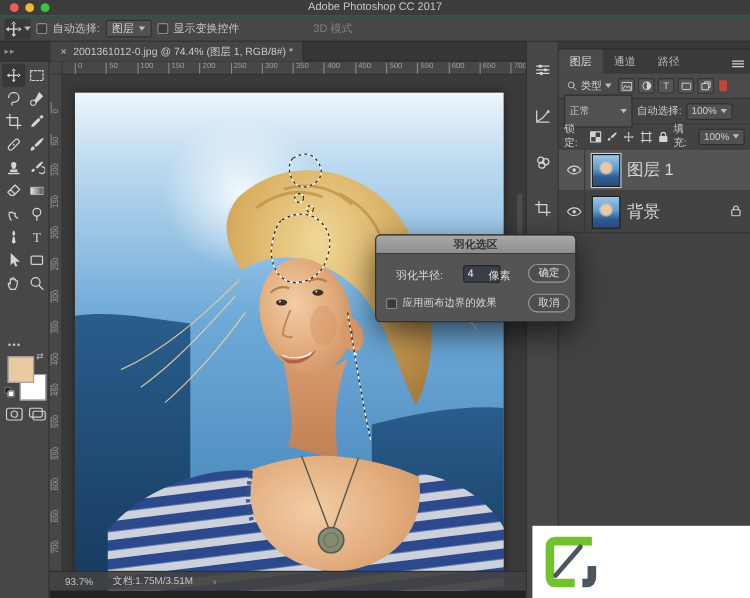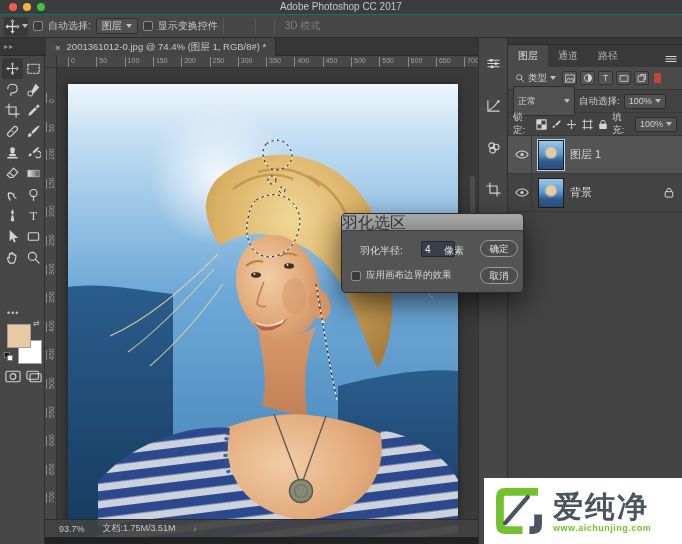--- a/index.html
+++ b/index.html
@@ -84,33 +84,33 @@
   .lockico { width:13px; height:13px; display:inline-flex; align-items:center; justify-content:center; }
   #layers-list { position:absolute; left:0; top:98px; width:174px; }
   .layer-row { position:relative; height:38px; display:flex; align-items:center; gap:6px; border-bottom:1px solid #383838; padding-left:4px; }
   .layer-row.sel { background:#545454; }
   .eye-box { width:20px; height:100%; display:flex; align-items:center; justify-content:center; border-right:1px solid #383838; }
   .thumb { width:26px; height:30px; border:1px solid #1d1d1d;
      background:
        radial-gradient(circle at 50% 42%, #e9c9a2 0 22%, rgba(233,201,162,0) 34%),
        linear-gradient(180deg,#9cc6e8 0%, #5d9bd0 45%, #2e5c90 72%, #2b4a80 100%); }
   .layer-row.sel .thumb { outline:1.5px solid #bcd3e8; }
-  .layer-name { font-size:11px; color:#d8d8d8; }
+  .layer-name { font-size:15px; color:#d8d8d8; }
   .layer-lock { position:absolute; right:8px; }
 
   
   #watermark { left:484px; top:478px; width:198px; height:66px; background:#ffffff; display:flex; align-items:center; gap:8px; padding-left:9px; }
   #wm-logo { width:52px; height:52px; }
   #wm-text-col { display:flex; flex-direction:column; }
   #wm-title { font-size:30px; font-weight:bold; color:#4b5560; letter-spacing:2px; line-height:1.1; }
   #wm-url { font-size:9px; font-weight:bold; color:#74c12e; letter-spacing:.5px; }
 
   
   #dialog { left:341px; top:213px; width:183px; height:80px; background:#545454; border:1px solid #2a2a2a; border-radius:5px; box-shadow:0 10px 28px rgba(0,0,0,.6); z-index:50; }
-  #dlg-title { height:17px; background:linear-gradient(#a8a8a8,#8f8f8f); border-radius:4px 4px 0 0; text-align:left; font-size:16px; color:#333; line-height:17px; border-bottom:1px solid #3a3a3a; }
+  #dlg-title { height:17px; background:linear-gradient(#a8a8a8,#8f8f8f); border-radius:4px 4px 0 0; text-align:center; font-size:10px; color:#333; line-height:17px; border-bottom:1px solid #3a3a3a;font-weight:bold; }
   #dlg-body { position:relative; height:62px; font-size:10px; color:#dcdcdc; }
   #radius-label { position:absolute; left:18px; top:13px; }
   #feather-input { position:absolute; left:79px; top:10px; width:34px; height:16px; background:#3a3e48; border:1px solid #23262c; border-radius:2px; color:#eee; font-size:10px; padding:0 3px; font-family:"Liberation Sans",sans-serif; }
   #unit-label { position:absolute; left:102px; top:13px; }
   #dlg-check { position:absolute; left:9px; top:38px; display:flex; align-items:center; gap:5px; font-size:9.5px; color:#d5d5d5; }
   .dlg-btn { position:absolute; left:138px; width:38px; height:17px; border:1px solid #9a9a9a; border-radius:9px; background:#4d4d4d; color:#e3e3e3; font-size:9.5px; text-align:center; line-height:15px; }
   #btn-ok { top:9px; }
   #btn-cancel { top:36px; }
 
   svg .st { stroke:#d4d4d4; fill:none; stroke-width:1.2; stroke-linecap:round; stroke-linejoin:round; }
@@ -689,24 +689,20 @@
     </div>
   </div>
 </div>
 
 <div id="watermark" class="abs">
   <svg id="wm-logo" viewBox="0 0 60 60">
     <path d="M52 8 H14 Q8 8 8 14 V46 Q8 52 14 52 H34" fill="none" stroke="#74c12e" stroke-width="9"></path>
     <path d="M52 34 V46 Q52 52 46 52 H42" fill="none" stroke="#4b5560" stroke-width="9"></path>
     <path d="M14 44 L40 14" stroke="#4b5560" stroke-width="5" stroke-linecap="round"></path>
   </svg>
-  <div id="wm-text-col">
-    <span id="wm-title">爱纯净</span>
-    <span id="wm-url">www.aichunjing.com</span>
-  </div>
 </div>
 
 <div id="dialog" class="abs">
   <div id="dlg-title">羽化选区</div>
   <div id="dlg-body">
     <span id="radius-label">羽化半径:</span>
     <input id="feather-input" value="4" style="">
     <span id="unit-label">像素</span>
     <span id="dlg-check">
       <span class="cbx"></span>

